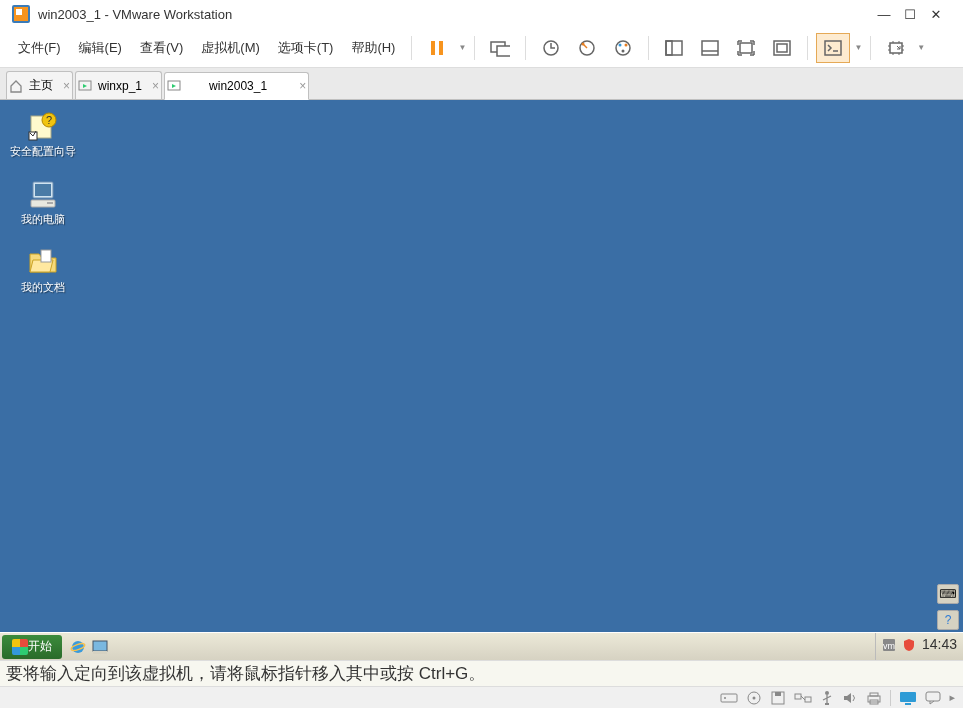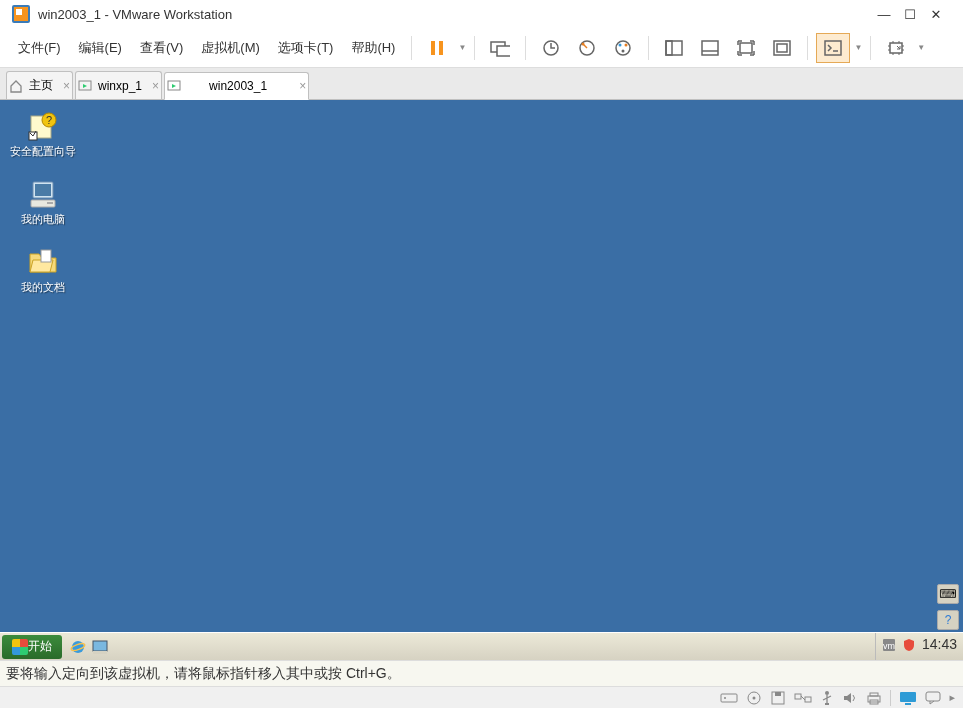--- a/index.html
+++ b/index.html
@@ -48,21 +48,21 @@
 
 .right-panel { position: absolute; bottom: 30px; right: 4px; display: flex; flex-direction: column; gap: 6px; }
 .rp-icon { width: 22px; height: 20px; background: #d6d2c2; border: 1px solid #aaa; border-radius: 2px; display: flex; align-items: center; justify-content: center; font-size: 12px; cursor: pointer; }
 
 
 .statusbar { height: 22px; background: #f0f0f0; border-top: 1px solid #ddd; display: flex; align-items: center; padding: 0 8px; font-size: 12px; color: #555; }
 .statusbar .status-icons { margin-left: auto; display: flex; gap: 8px; align-items: center; }
 .status-icon { font-size: 14px; color: #888; }
 
 
-.hintbar { height: 26px; background: #f7f7f0; display: flex; align-items: center; padding: 0 6px; font-size: 14px; color: #333; border-top: 1px solid #ddd; }
+.hintbar { height: 26px; background: #f7f7f0; display: flex; align-items: center; padding: 0 6px; font-size: 17px; color: #333; border-top: 1px solid #ddd; }
 
 
 svg { display: block; }
 </style>
 </head>
 <body>
 
 <div class="titlebar">
   <div class="app-icon"></div>
   <div class="title-text">win2003_1 - VMware Workstation</div>

